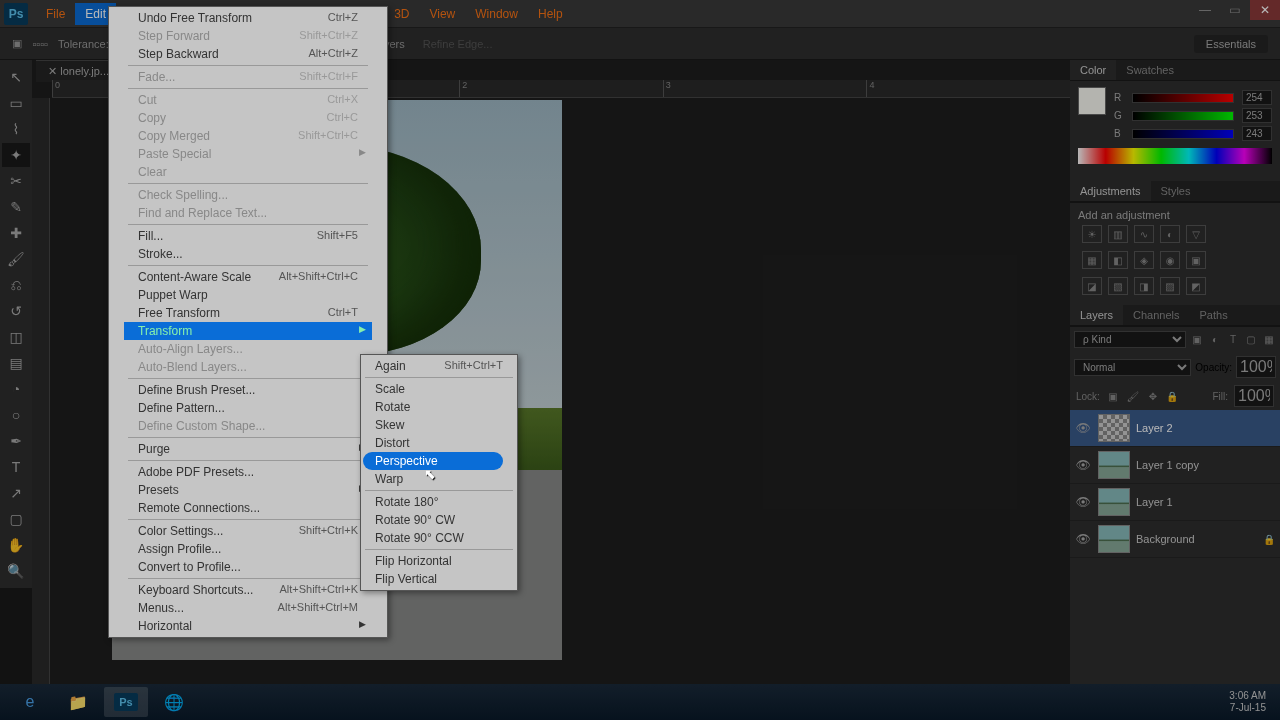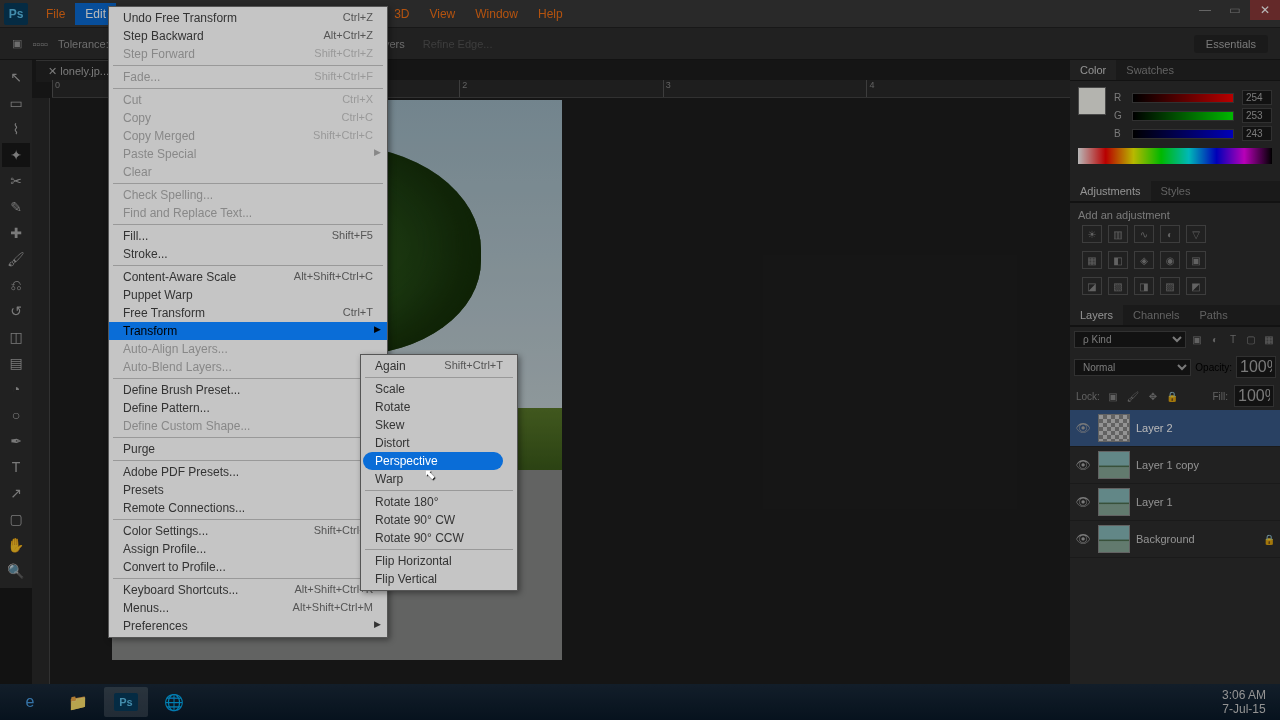--- a/index.html
+++ b/index.html
@@ -81,44 +81,44 @@
 .layer-row { display: flex; align-items: center; padding: 4px; border-bottom: 1px solid #252525; }
 .layer-row.active { background: #3a5a8a; }
 .layer-eye { width: 18px; font-size: 12px; text-align: center; color: #aaa; cursor: pointer; }
 .layer-thumb { width: 32px; height: 28px; background: #666; border: 1px solid #888; margin: 0 6px; }
 .layer-thumb.tree-thumb { background: linear-gradient(#8bb 50%, #464 55%, #8a9 60%); }
 .layer-thumb.checker { background: repeating-conic-gradient(#888 0 25%, #ccc 0 50%) 0 0/8px 8px; }
 .layer-name { font-size: 11px; color: #ccc; }
 .layer-row.active .layer-name { color: #fff; }
 
 
-.edit-menu { position: absolute; left: 108px; top: 6px; width: 280px; background: #c5c5c5; border: 1px solid #555; box-shadow: 2px 2px 6px rgba(0,0,0,.4); z-index: 100; padding: 2px 0;}
+.edit-menu { position: absolute; left: 108px; top: 6px; width: 280px; background: #c5c5c5; border: 1px solid #555; box-shadow: 2px 2px 6px rgba(0,0,0,.4); z-index: 100; padding: 2px 15px;}
 .m-item { display: flex; justify-content: space-between; padding: 2px 14px; font-size: 12px; color: #333; cursor: pointer; position: relative; }
 .m-item.disabled { color: #888; }
-.m-item.highlighted { background: #0a6dd7; color: #000000; }
+.m-item.highlighted { background: #0a6dd7; color: #86efac; }
 .m-item .arrow { position: absolute; right: 6px; font-size: 9px;}
 .m-shortcut { color: #555; font-size: 11px; }
 .m-item.disabled .m-shortcut { color: #999; }
 .m-sep { height: 1px; background: #999; margin: 2px 4px; }
 
 
 .sub-menu { position: absolute; left: 360px; top: 354px; width: 158px; background: #c5c5c5; border: 1px solid #555; box-shadow: 2px 2px 6px rgba(0,0,0,.4); z-index: 101; padding: 2px 0;}
 .sub-menu .m-item.hover-oval { background: transparent; position: relative; }
 .oval-highlight { position: absolute; left: 2px; right: 14px; top: 0; bottom: 0; background: #0a6dd7; border-radius: 12px; z-index: -1; }
 .sub-menu .m-item.hover-oval { color: #fff; z-index: 1; }
 .cursor { position: absolute; left: 424px; top: 466px; font-size: 14px; color: #fff; z-index: 200; text-shadow: 1px 1px 1px #000; }
 
 
 .status { position: absolute; bottom: 16px; left: 34px; font-size: 10px; color: #888; padding: 2px 6px; }
 
 
 .taskbar { position: absolute; bottom: 0; left: 0; right: 0; height: 36px; background: linear-gradient(#1a2a3a, #0a1a2a); display: flex; align-items: center; padding: 0 6px; }
 .task-icon { width: 44px; height: 30px; margin: 0 2px; display: flex; align-items: center; justify-content: center; font-size: 16px; cursor: pointer; border-radius: 2px; }
 .task-icon.active { background: rgba(255,255,255,.15); }
-.task-time { margin-left: auto; color: #ccc; font-size: 12px; text-align: center; padding-right: 8px; line-height: 1.2; }
+.task-time { margin-left: auto; color: #ccc; font-size: 10px; text-align: right; padding-right: 8px; line-height: 1.2; }
 
 
 .dim-overlay { position: absolute; inset: 0; background: rgba(0,0,0,0.28); z-index: 50; pointer-events: none; }
 </style>
 </head>
 <body>
 
 <div class="menubar">
   <div class="ps-logo">Ps</div>
   <div class="menu-item">File</div>
@@ -324,27 +324,27 @@
   </div>
 </div>
 
 <div class="dim-overlay"></div>
 
 <div class="edit-menu" id="edit-menu">
     <div class="m-item">
       <span>Undo Free Transform</span>
       <span class="m-shortcut">Ctrl+Z</span>
     </div>
+    <div class="m-item disabled">
+      <span>Step Forward</span>
+      <span class="m-shortcut">Shift+Ctrl+Z</span>
+    </div>
     <div class="m-item">
       <span>Step Backward</span>
       <span class="m-shortcut">Alt+Ctrl+Z</span>
-    </div>
-    <div class="m-item disabled">
-      <span>Step Forward</span>
-      <span class="m-shortcut">Shift+Ctrl+Z</span>
     </div>
     <div class="m-sep"></div>
     <div class="m-item disabled">
       <span>Fade...</span>
       <span class="m-shortcut">Shift+Ctrl+F</span>
     </div>
     <div class="m-sep"></div>
     <div class="m-item disabled">
       <span>Cut</span>
       <span class="m-shortcut">Ctrl+X</span>
@@ -441,21 +441,21 @@
     <div class="m-sep"></div>
     <div class="m-item">
       <span>Keyboard Shortcuts...</span>
       <span class="m-shortcut">Alt+Shift+Ctrl+K</span>
     </div>
     <div class="m-item">
       <span>Menus...</span>
       <span class="m-shortcut">Alt+Shift+Ctrl+M</span>
     </div>
     <div class="m-item">
-      <span>Preferences</span>
+      <span>Horizontal</span>
       <span class="arrow">▶</span>
     </div>
   </div>
 
 <div class="sub-menu" id="sub-menu">
     <div class="m-item">
       <span>Again</span>
       <span class="m-shortcut">Shift+Ctrl+T</span>
     </div>
     <div class="m-sep"></div>

